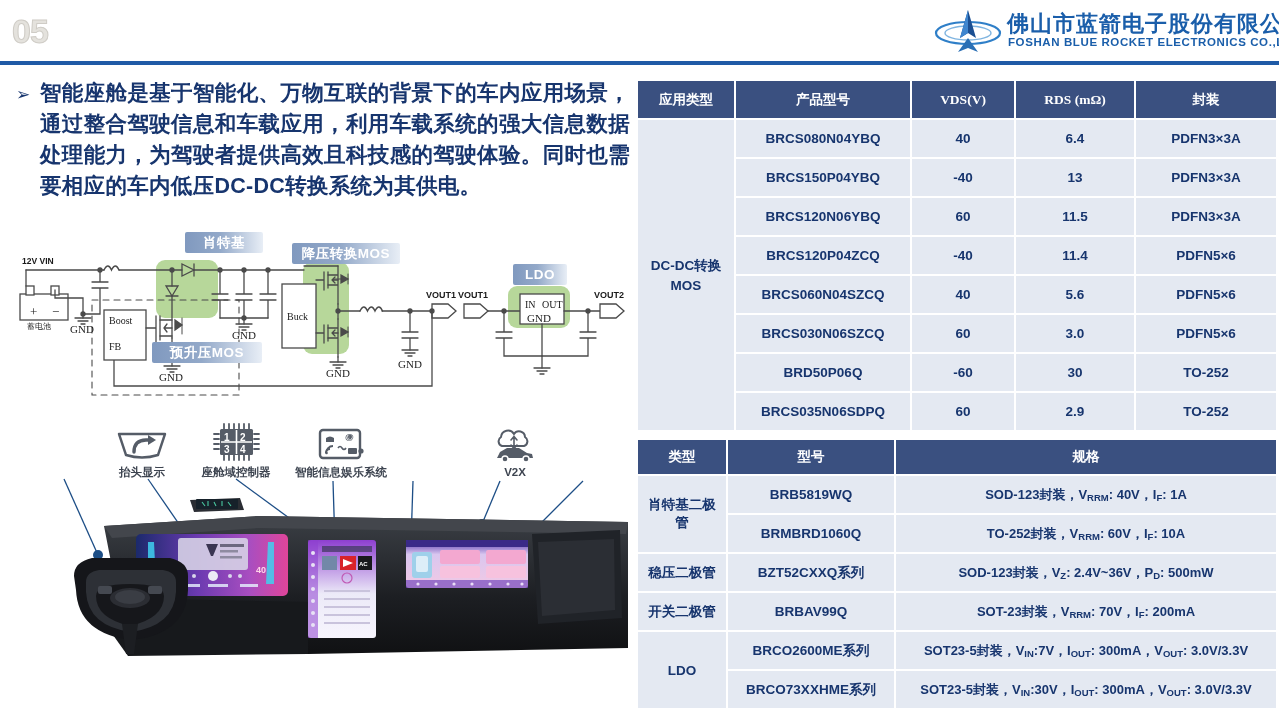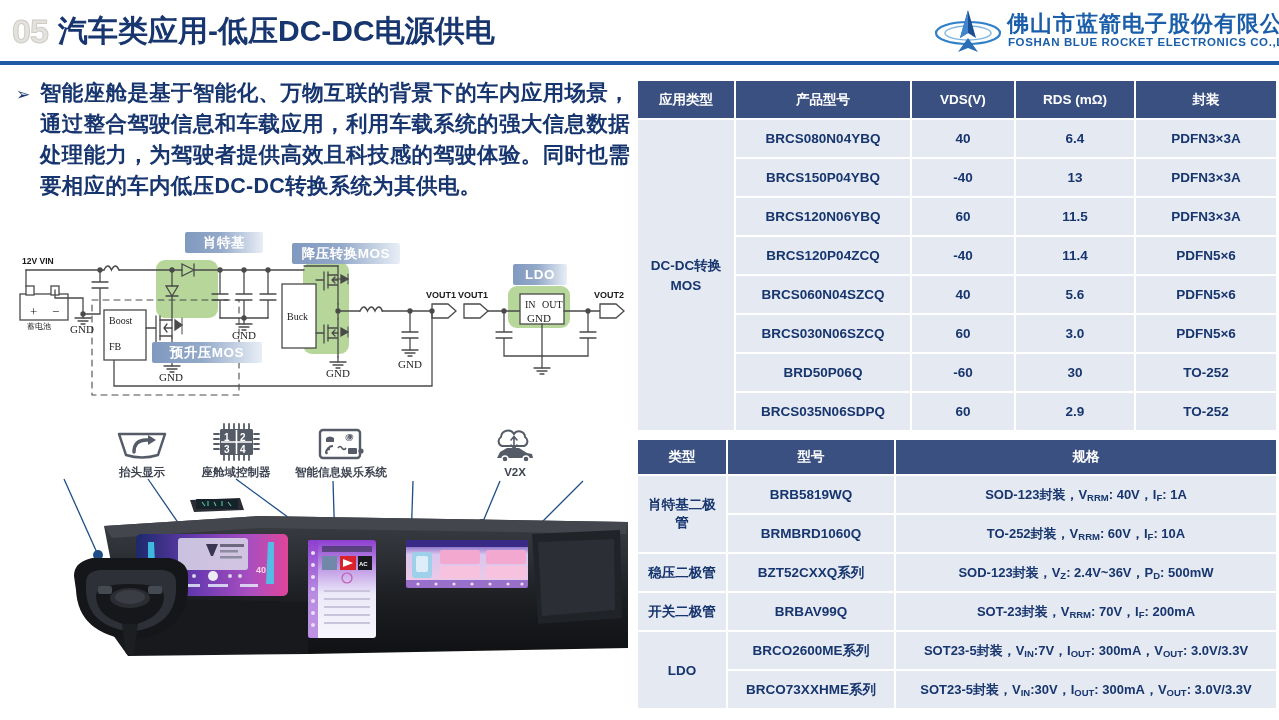--- a/index.html
+++ b/index.html
@@ -76,21 +76,21 @@
     line-height:14px; margin-top:3px; white-space:nowrap;
   }
 
   
   .car { position:absolute; left:8px; top:478px; width:620px; height:240px; }
 
   
   .tbl { position:absolute; border-collapse:separate; border-spacing:2px; }
   .tbl th {
     background:#3a5080; color:#ffffff; font-weight:700;
-    font-size:13.5px; text-align:center; padding:0;
+    font-size:13.5px; text-align:center; padding:0;font-family:Liberation Serif, serif;
   }
   .tbl td {
     background:#e4e9f2; color:#17356e; font-weight:700;
     font-size:13.5px; text-align:center; padding:0 4px;
   }
   #table1 { left:636px; top:79px; width:642px; }
   #table1 th { height:37px; }
   #table1 td { height:37px; }
   #table2 { left:636px; top:438px; width:642px; }
   #table2 th { height:34px; }
@@ -98,21 +98,20 @@
   .tbl .spec { font-size:13px; white-space:nowrap; }
   .sub { font-size:9.5px; vertical-align:baseline; position:relative; top:3px; }
 </style>
 </head>
 <body>
 
 <div class="page">
 
   <div class="header">
     <div class="hdr-num">05</div>
-    <div class="hdr-title">汽车类应用-低压DC-DC电源供电</div>
 
     <div class="logo">
       <div class="logo-mark">
         <svg width="70" height="46" viewBox="0 0 70 46">
           <ellipse cx="35" cy="25" rx="32" ry="11" fill="none" stroke="#2f7fc8" stroke-width="2.2"></ellipse>
           <ellipse cx="35" cy="25" rx="23" ry="7" fill="none" stroke="#7fb4e0" stroke-width="1.4"></ellipse>
           <path d="M35 2 L43 30 L35 25 L27 30 Z" fill="#1b4f92"></path>
           <path d="M35 2 L35 25 L27 30 Z" fill="#3f86cf"></path>
           <path d="M35 30 L45 44 L35 40 L25 44 Z" fill="#2a6fb5"></path>
         </svg>

